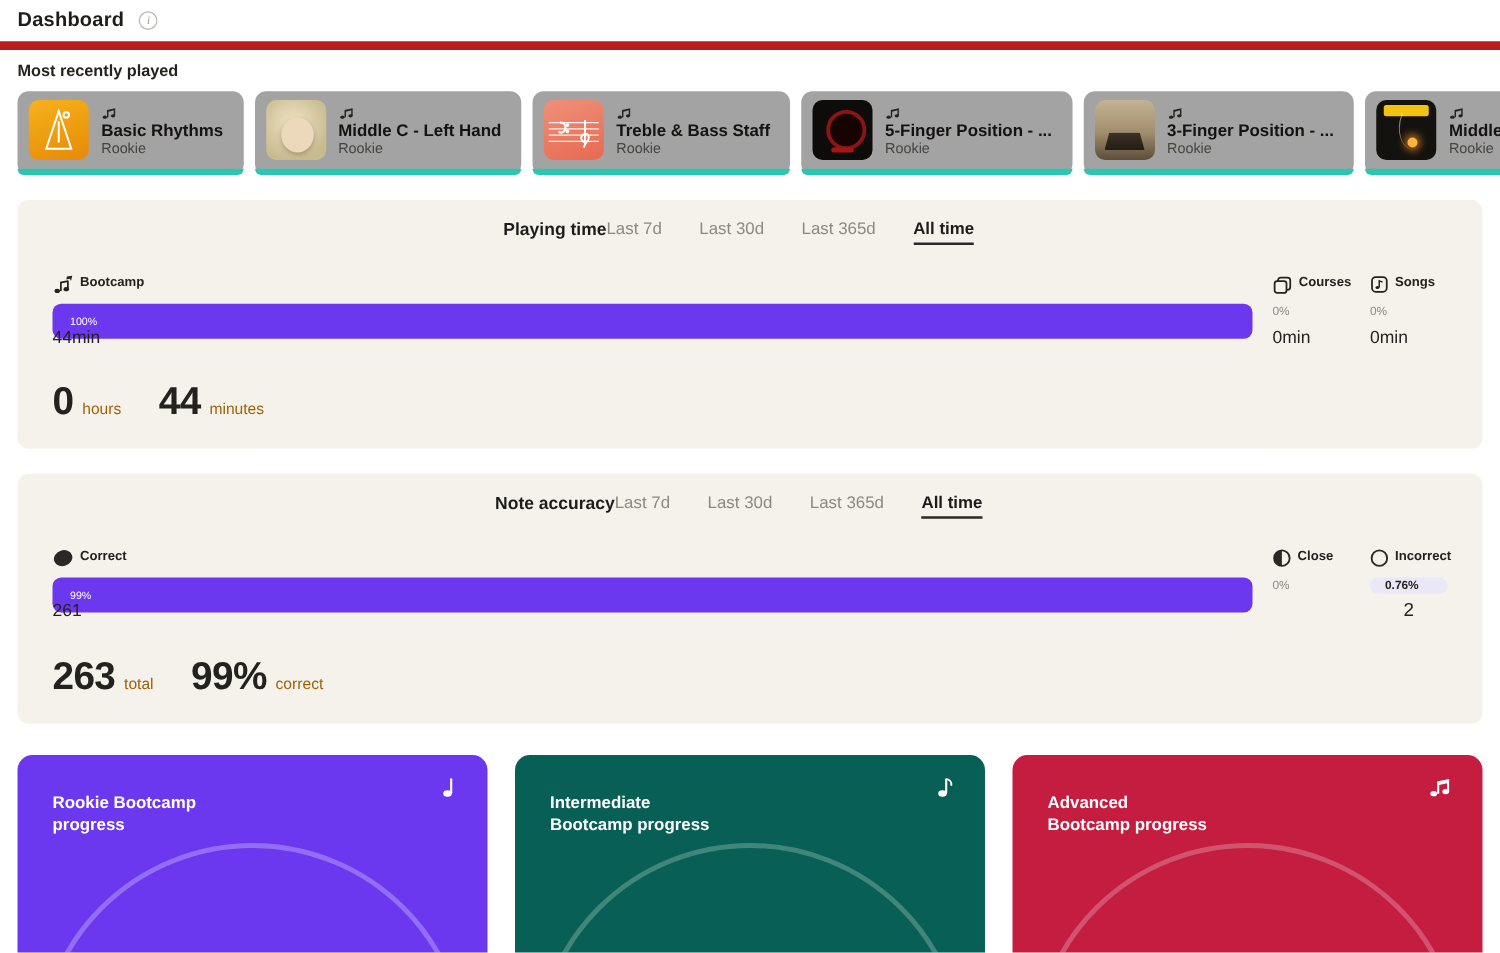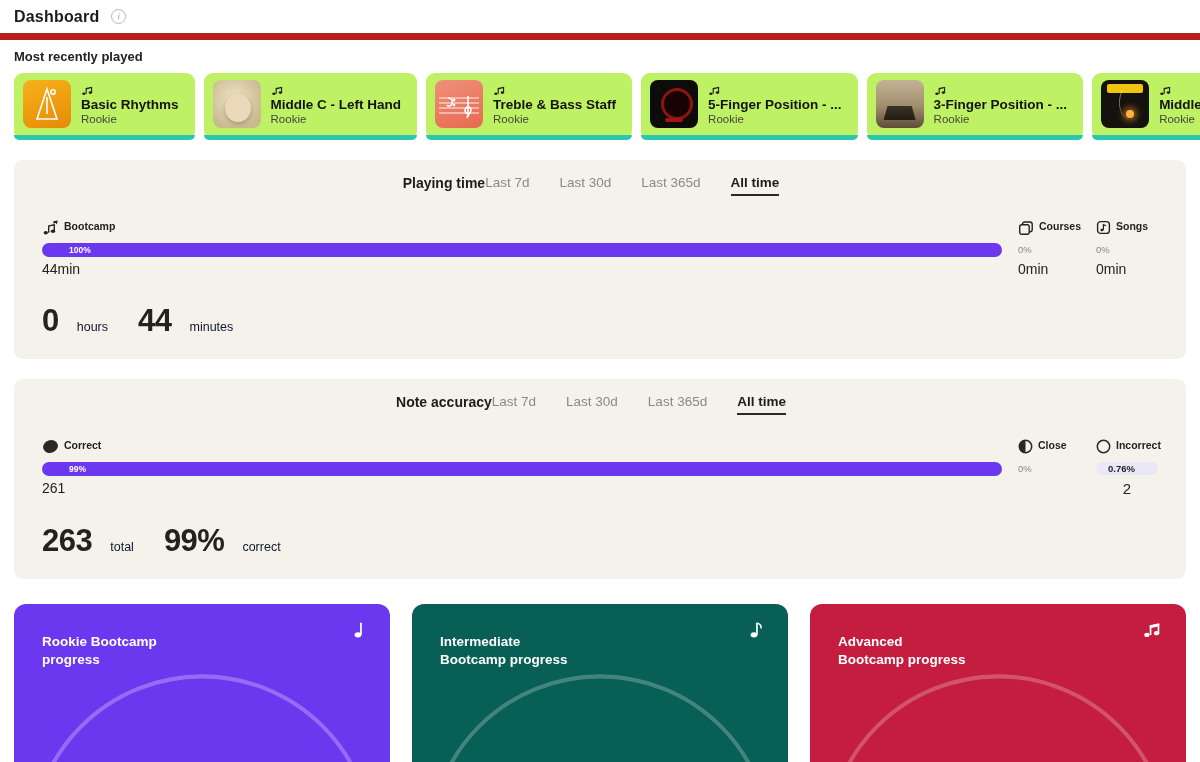--- a/index.html
+++ b/index.html
@@ -11,21 +11,21 @@
                 padding:0 14px; border-bottom:7px solid #b91c1c; }
   .app-title { font-size:16px; font-weight:bold; letter-spacing:.2px; }
   .info-icon { width:15px; height:15px; border:1.4px solid #b8b6b0; border-radius:50%;
                color:#9b9994; font-size:9px; font-style:italic; font-family:"Liberation Serif",serif;
                display:flex; align-items:center; justify-content:center; line-height:1; }
 
   .section-label { margin:9px 14px 9px; font-size:13px; font-weight:bold; color:#23221e; }
 
   
   .cards-row { display:flex; gap:9px; margin-left:14px; width:1300px; }
-  .song-card { position:relative; background:#bef264; border-radius:9px;
+  .song-card { position:relative; background:#a3a3a3; border-radius:9px;
                padding:9px 16px 14px 9px; display:flex; gap:10px; align-items:center;
                flex:0 0 auto; height:67px; cursor:pointer; }
   .song-art { width:48px; height:48px; border-radius:8px; flex:0 0 auto;
               position:relative; overflow:hidden; }
   .song-meta { display:flex; flex-direction:column; }
   .song-note-glyph { height:12px; color:#23221e; }
   .song-title { font-size:13.5px; font-weight:bold; color:#141310; margin:1px 0 1px; white-space:nowrap; }
   .song-level { font-size:11.5px; color:#45443f; }
   .song-underline { position:absolute; left:0; right:0; bottom:0; height:5px;
                     background:#2cc5b2; border-radius:0 0 9px 9px; }
@@ -59,32 +59,32 @@
   .tabs { display:flex; gap:30px; padding-right:32px; }
   .tab { font-size:13.5px; color:#8b8983; padding-bottom:4px; cursor:pointer; border-bottom:2px solid transparent; }
   .tab.active { color:#1d1c1a; font-weight:bold; border-bottom-color:#2a2926; }
 
   .stats-row { display:flex; gap:16px; margin-top:24px; align-items:flex-start; padding:0 14px; }
   .stat-col-main { flex:1; }
   .stat-col-small { width:62px; flex:0 0 auto; }
   .stat-head { display:flex; gap:5px; height:17px; color:#23221e; }
   .stat-name { font-size:10.5px; font-weight:bold; }
   .bar-track { margin-top:6px; height:13px; }
-  .bar-fill { height:14px; background:#6b38ef; border-radius:7px; color:#fff;
-              font-size:8.5px; font-weight:bold; display:flex; align-items:center;
-              padding-left:27px; overflow:hidden; white-space:nowrap; }
+  .bar-fill { height:28px; background:#6b38ef; border-radius:7px; color:#fff;
+              font-size:8.5px; font-weight:normal; display:flex; align-items:center;
+              padding-left:14px; overflow:hidden; white-space:nowrap; }
   .small-percent { margin-top:6px; height:13px; line-height:13px; font-size:9.5px; color:#8b8983; }
   .pill { margin-top:6px; height:13px; line-height:13px; font-size:9.5px; font-weight:bold;
           color:#23221e; background:#eae7f7; border-radius:7px; padding-left:12px; }
   .stat-value { margin-top:5px; font-size:14px; color:#23221e; }
   .stat-value.center { text-align:center; font-size:15px; }
 
   .totals { display:flex; align-items:baseline; margin-top:26px; padding-left:14px; }
   .big-num { font-size:31px; font-weight:bold; letter-spacing:-.5px; color:#23221e; }
-  .unit { font-size:12.5px; color:#0f172a; margin-left:18px; margin-right:30px; }
+  .unit { font-size:12.5px; color:#a16207; margin-left:7px; margin-right:30px; }
 
   
   .progress-row { display:flex; gap:22px; margin:25px 14px 0; }
   .progress-card { position:relative; flex:1; height:400px; border-radius:12px;
                    overflow:hidden; color:#fff; cursor:pointer; }
   .pc-title { position:absolute; top:29px; left:28px; width:130px;
               font-size:13.5px; font-weight:bold; line-height:1.35; }
   .pc-note { position:absolute; top:17px; right:24px; color:#fff; }
   .pc-ring { position:absolute; inset:0; }
 

